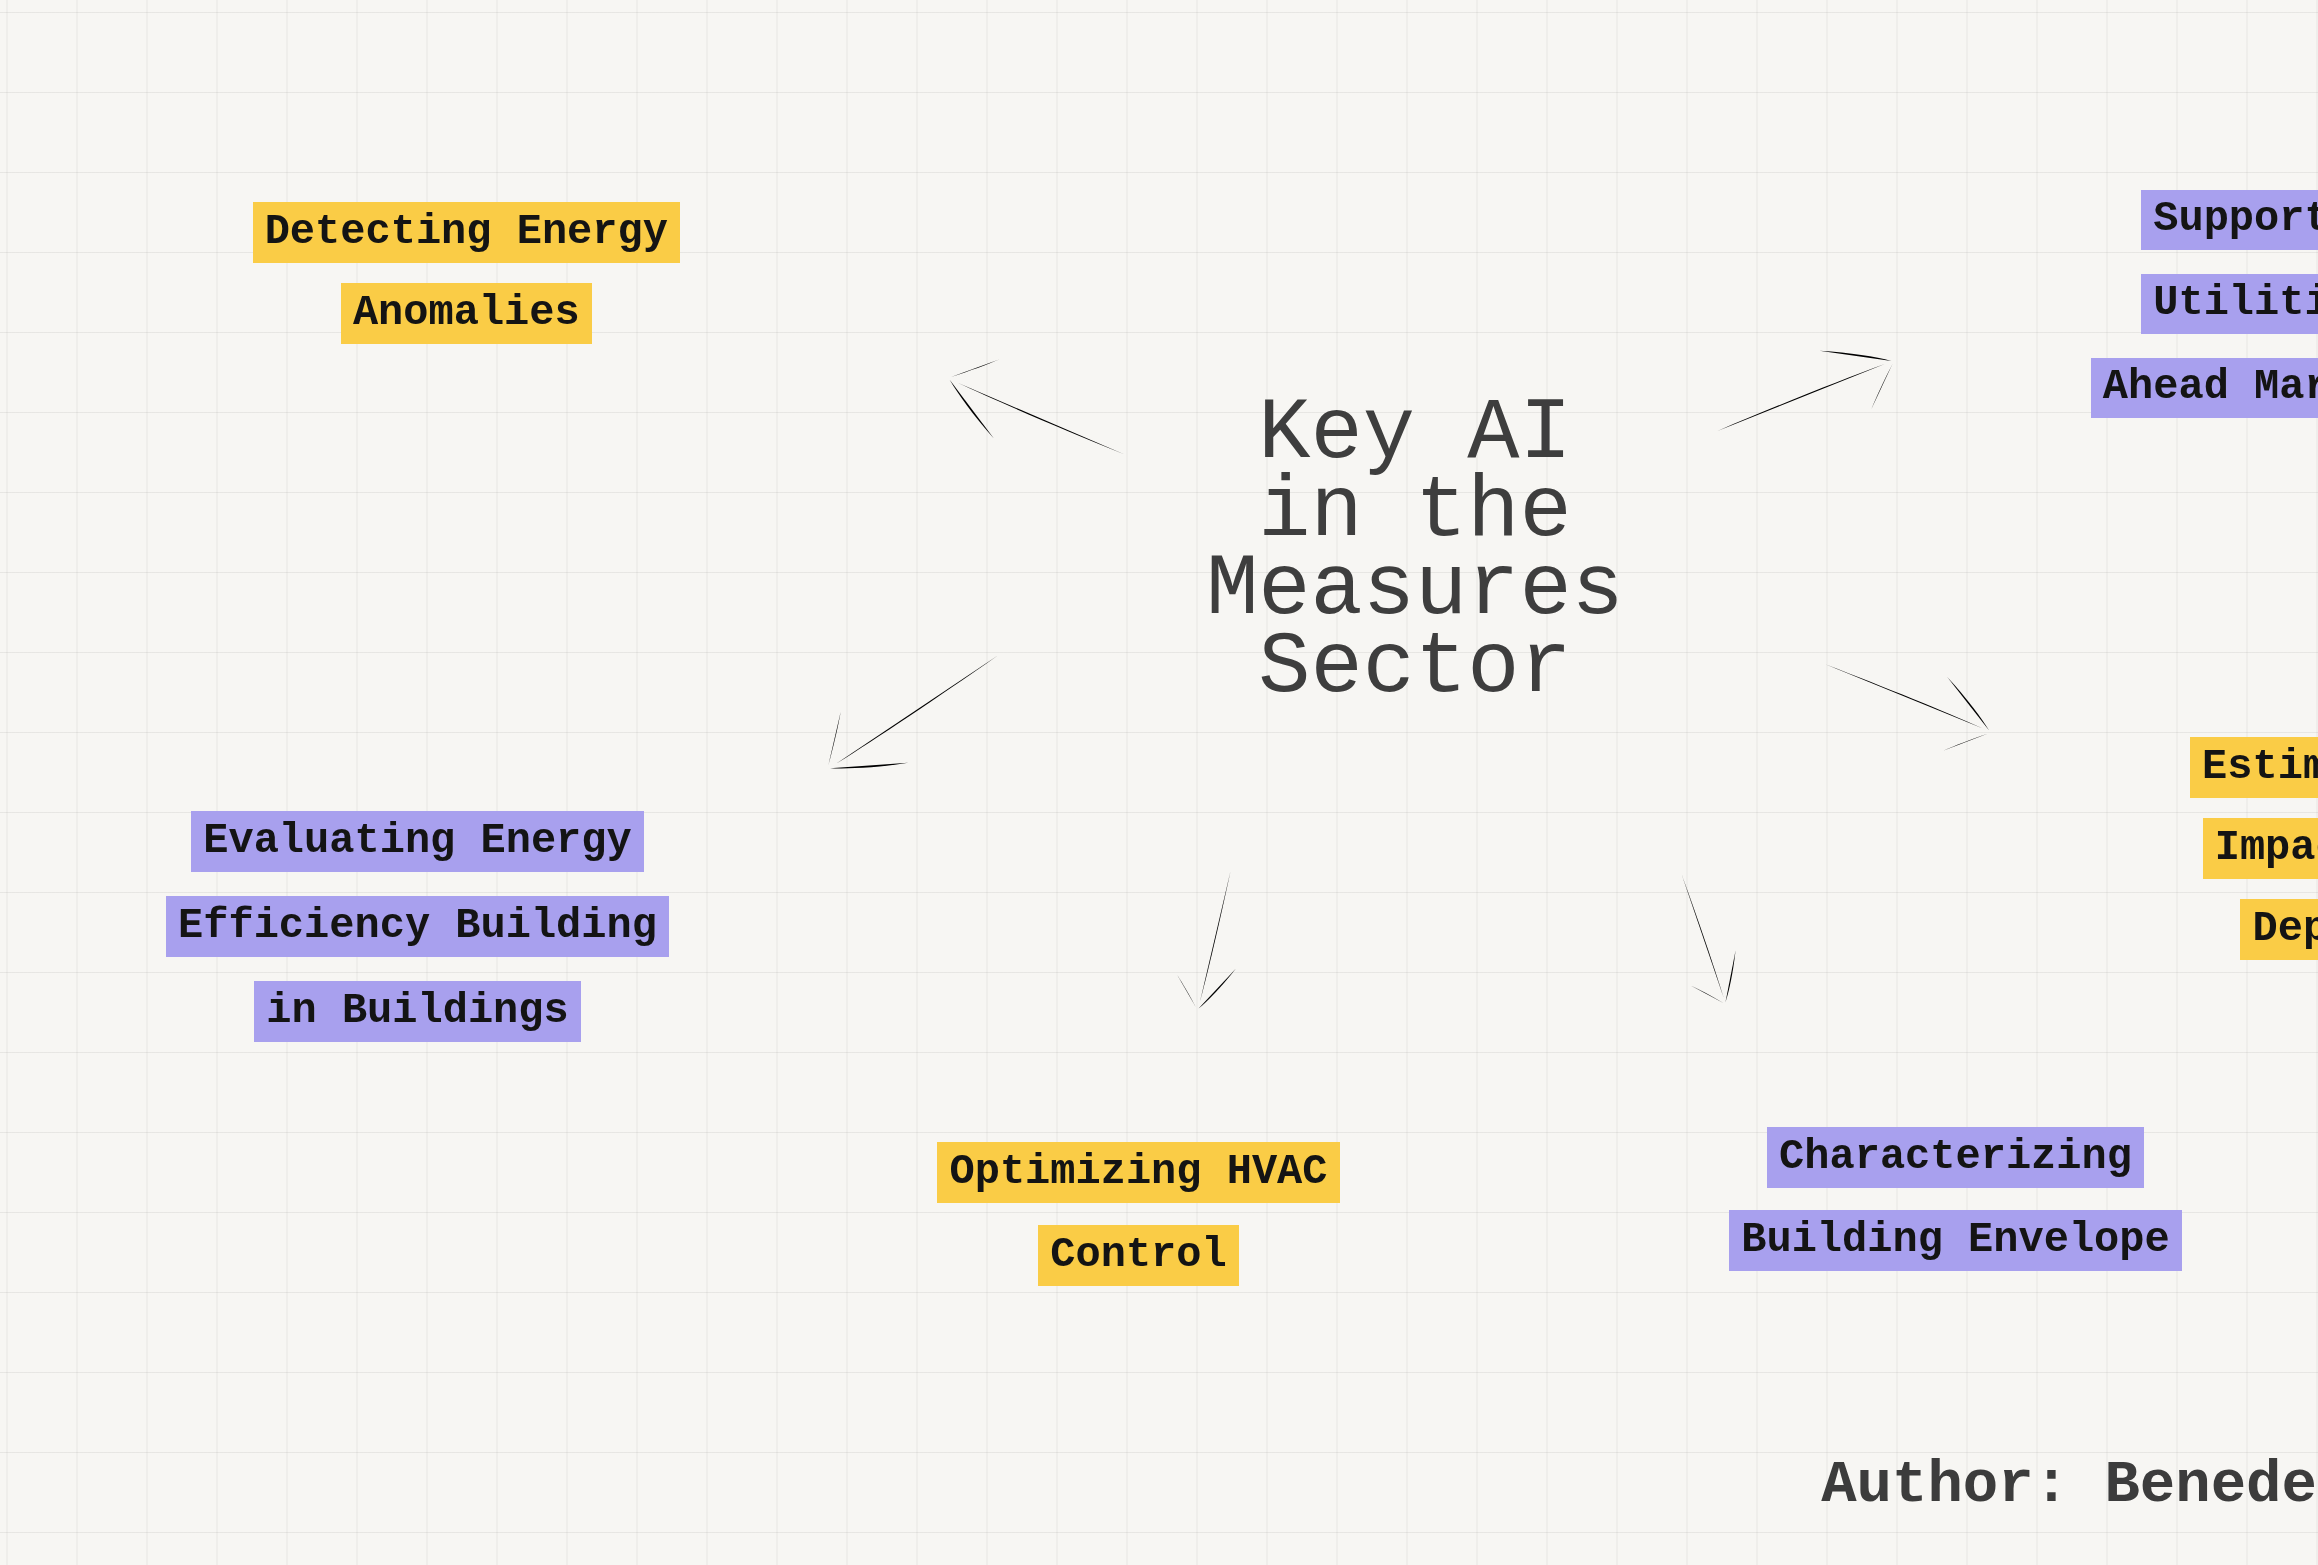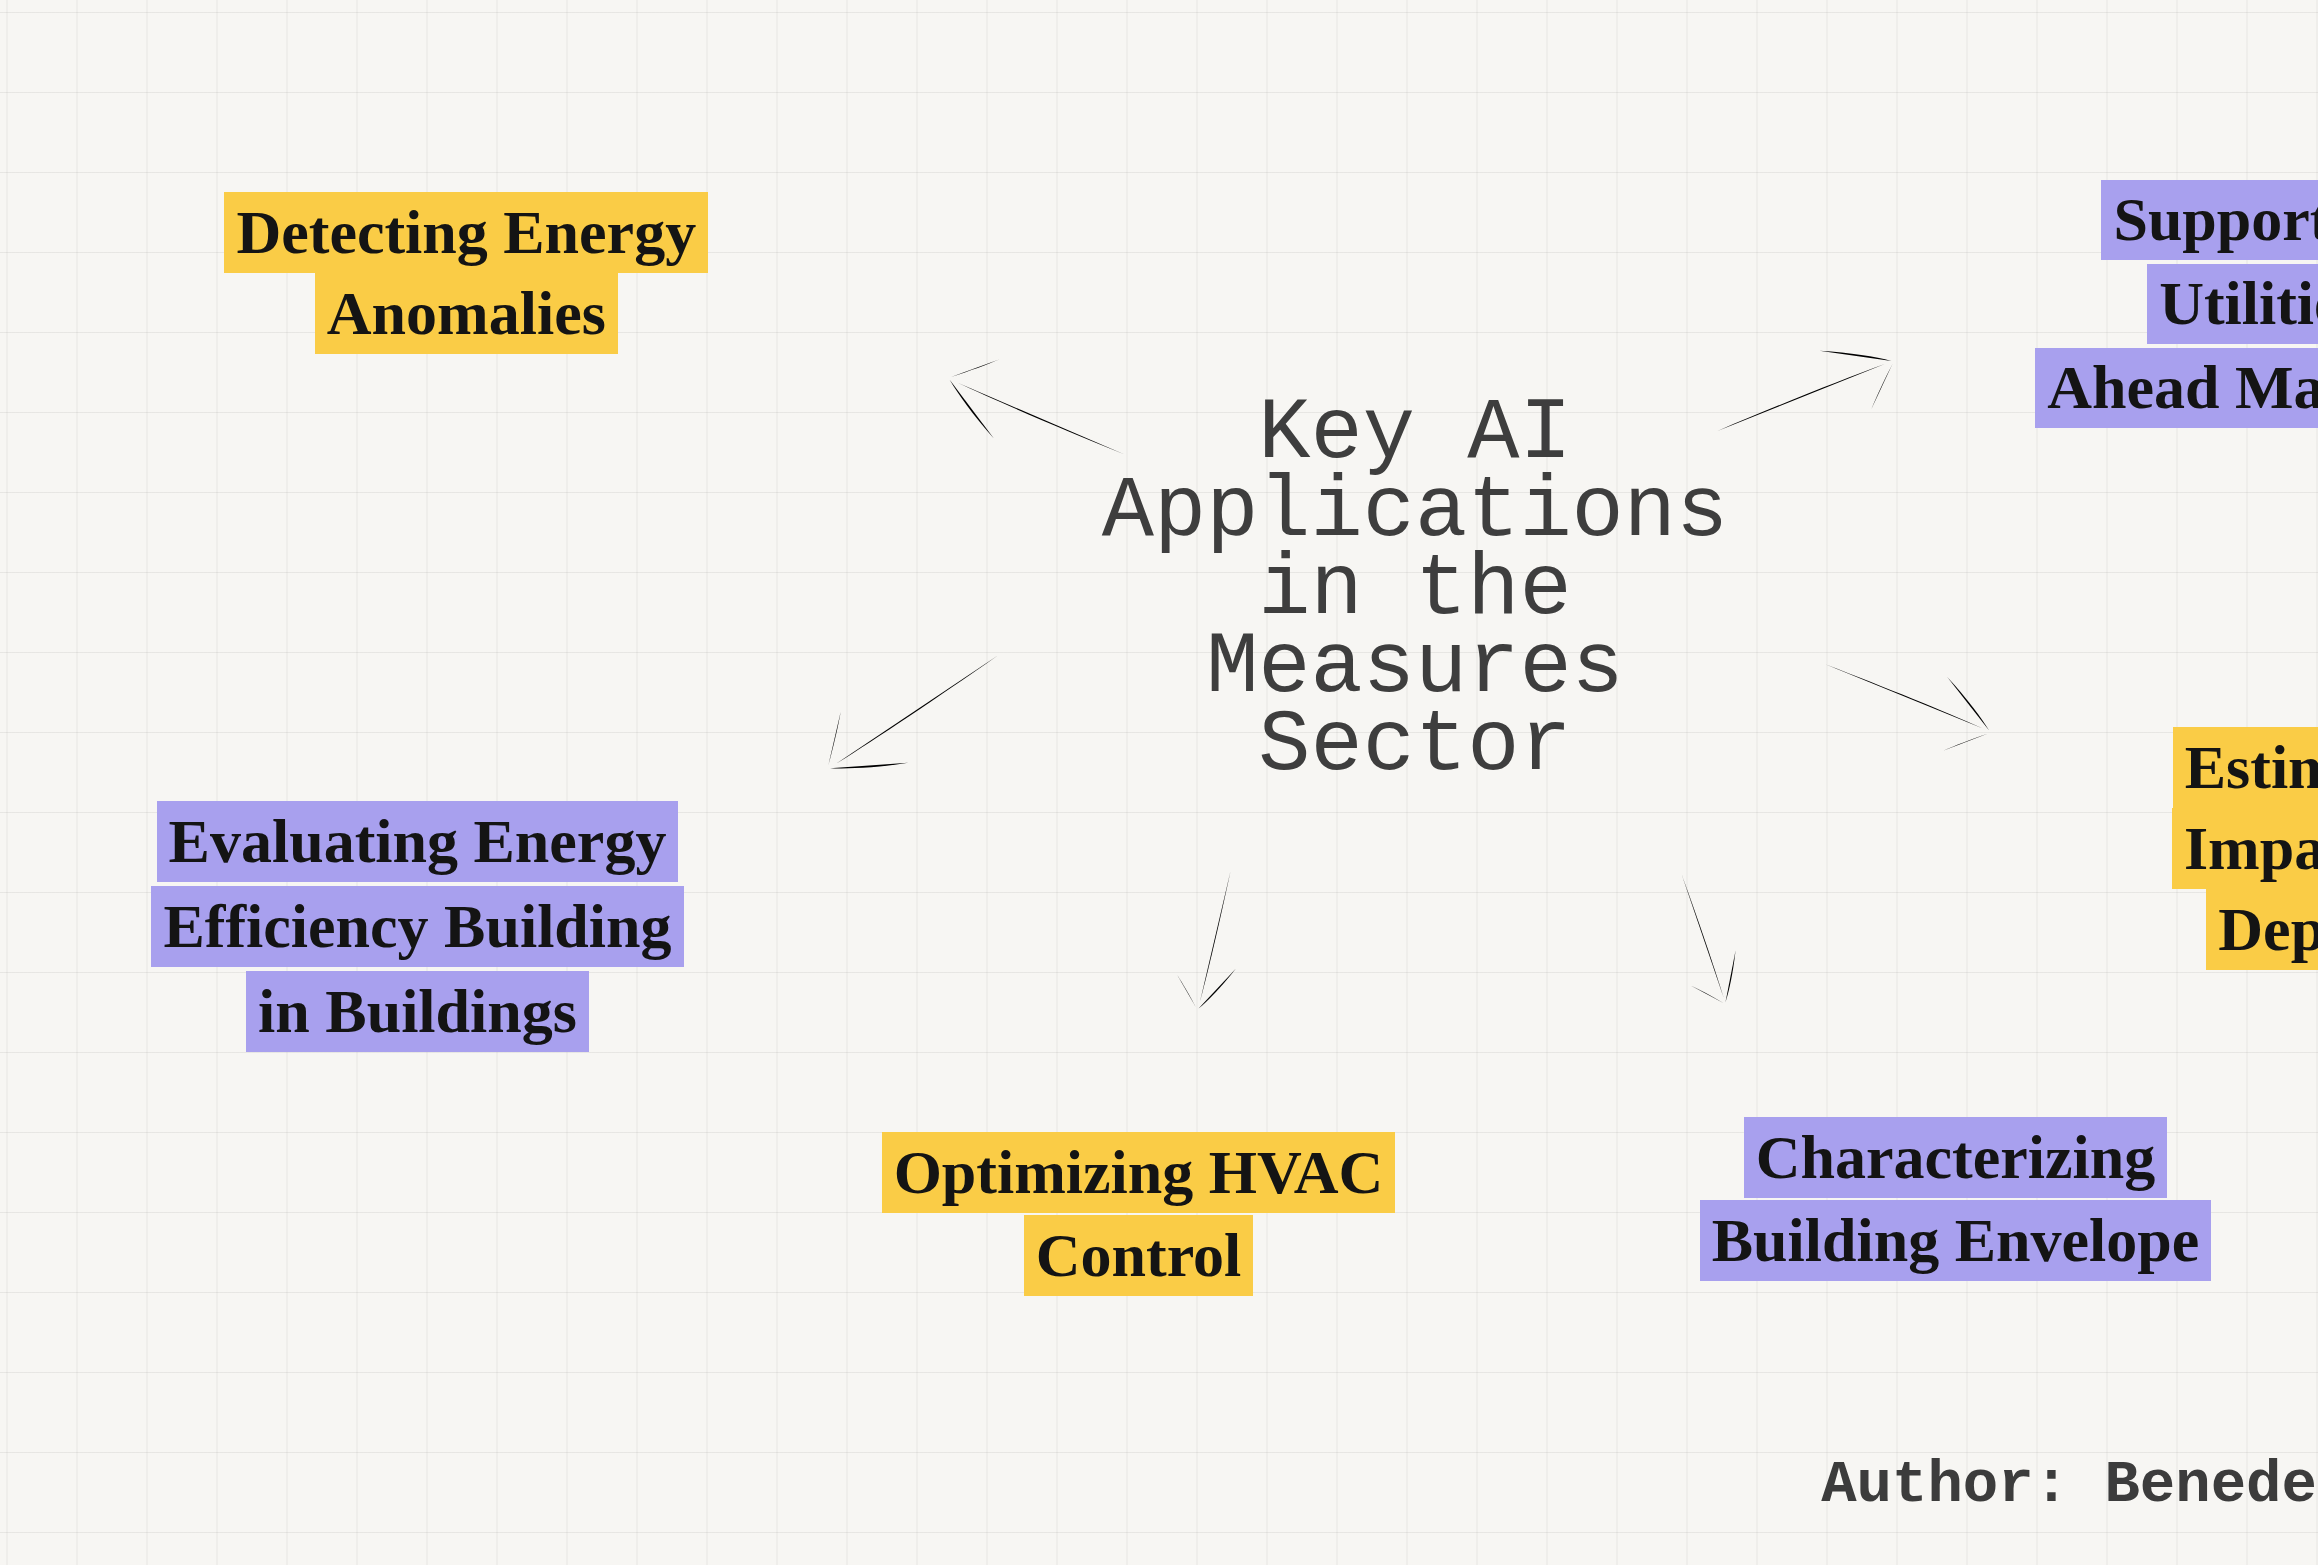--- a/index.html
+++ b/index.html
@@ -34,22 +34,21 @@
     white-space:nowrap;
     font-family:Liberation Mono, monospace;
   }
 
   
   .node{
     width:927px;
     text-align:center;
     color:var(--node-text);
     font-weight:700;
-    font-size:62px;
-    font-family:Liberation Serif, serif;
+    font-size:42px;
   }
   .node .line{
     height:var(--pitch,82px);
     display:flex; align-items:center; justify-content:center;
   }
   .node .hl{
     display:inline-block;
     line-height:1;
     padding:8.3px 12px 10.2px 12px;
     white-space:nowrap;
@@ -77,21 +76,20 @@
     <g id="arrow-shape">
       <path d="M 18 94 C 150 87 280 83 366 83"></path>
       <path d="M 256 16 C 312 40 354 64 380 82"></path>
       <path d="M 380 88 C 352 114 328 138 310 158"></path>
     </g>
   </defs>
 </svg>
 
 <div class="abs title">
   <div>Key AI</div>
-  <div>Applications</div>
   <div>in the</div>
   <div>Measures</div>
   <div>Sector</div>
 </div>
 
 <div class="abs node yellow" style="left:2.8px;top:192px;--pitch:81px">
   <div class="line">
       <span class="hl">Detecting Energy</span>
     </div>
   <div class="line">

